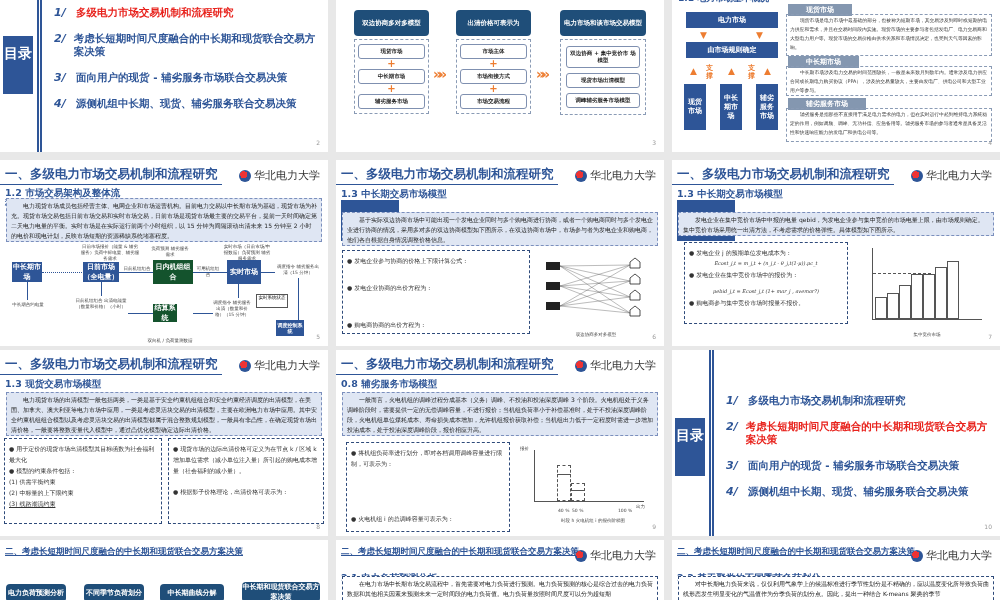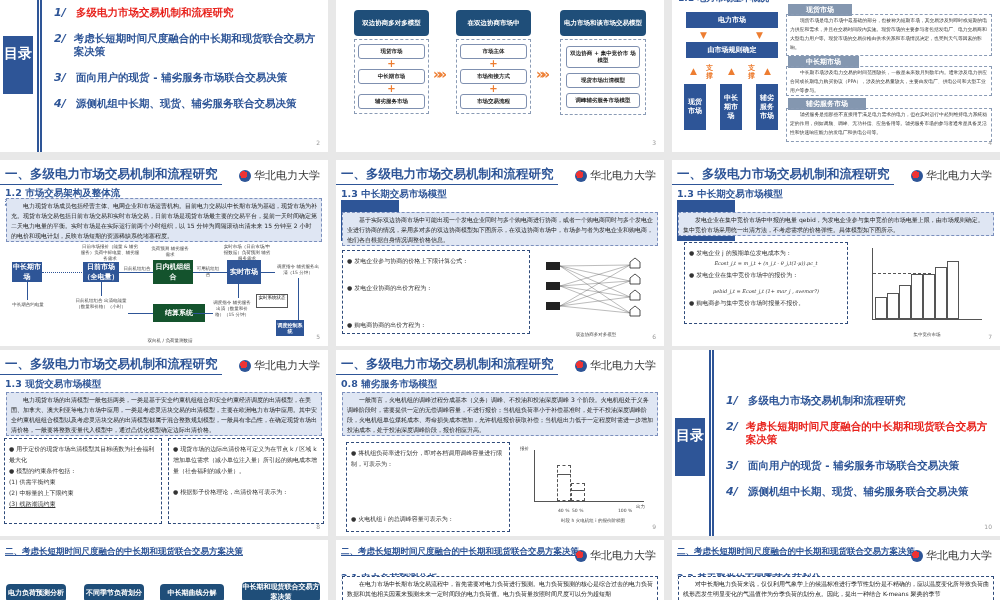--- a/index.html
+++ b/index.html
@@ -81,21 +81,21 @@
       <div class="ov-body">
         <div class="ov-item">现货市场</div>
         <div class="ov-plus">+</div>
         <div class="ov-item">中长期市场</div>
         <div class="ov-plus">+</div>
         <div class="ov-item">辅劣服务市场</div>
       </div>
     </div>
     <div class="chev" style="left:97px;top:100px">»»</div>
     <div class="ov-col" style="left:120px;top:44px">
-      <div class="ov-head">在双边协商市场中</div>
+      <div class="ov-head">出清价格可表示为</div>
       <div class="ov-body">
         <div class="ov-item">市场主体</div>
         <div class="ov-plus">+</div>
         <div class="ov-item">市场衔接方式</div>
         <div class="ov-plus">+</div>
         <div class="ov-item">市场交易流程</div>
       </div>
     </div>
     <div class="chev" style="left:200px;top:100px">»»</div>
     <div class="ov-col" style="left:224px;top:44px;width:86px">
@@ -152,21 +152,21 @@
     <div class="cyanbox" style="left:153px;top:100px;width:40px;height:24px">日内机组组合</div>
     <div class="small" style="left:196px;top:106px;width:24px">可用机组组合</div>
     <div class="arrow-h" style="left:193px;top:112px;width:34px"></div>
     <div class="navybox" style="left:227px;top:100px;width:34px;height:24px">实时市场</div>
     <div class="arrow-h" style="left:261px;top:112px;width:14px"></div>
     <div class="small" style="left:276px;top:104px;width:44px">调度指令 辅劣服务出清（15 分钟）</div>
     <div class="arrow-v" style="left:27px;top:122px;height:18px"></div>
     <div class="small" style="left:8px;top:142px;width:40px">中长期合约电量</div>
     <div class="arrow-v" style="left:101px;top:122px;height:14px"></div>
     <div class="small" style="left:75px;top:138px;width:52px">日前机组组合 出清电能量（数量和价格）（小时）</div>
-    <div class="cyanbox" style="left:153px;top:144px;width:52px;height:18px">结算系统</div>
+    <div class="cyanbox" style="left:153px;top:144px;width:24px;height:18px">结算系统</div>
     <div class="arrow-h" style="left:128px;top:153px;width:25px"></div>
     <div class="arrow-h" style="left:193px;top:153px;width:20px"></div>
     <div class="small" style="left:212px;top:140px;width:40px">调度指令 辅劣服务出清（数量和价格）（15 分钟）</div>
     <div class="arrow-v" style="left:238px;top:124px;height:14px"></div>
     <div style="position:absolute;left:256px;top:134px;width:32px;height:14px;border:1px solid #555;font-size:4.5px;text-align:center;line-height:6px;background:#fff">实时系统状态</div>
     <div class="navybox" style="left:276px;top:160px;width:28px;height:16px;font-size:5px">调度控制系统</div>
     <div class="arrow-v" style="left:298px;top:118px;height:42px"></div>
     <div class="small" style="left:145px;top:178px;width:50px">双向机 / 负荷量测数据</div>
     <span class="pgnum">5</span>
   </div>

